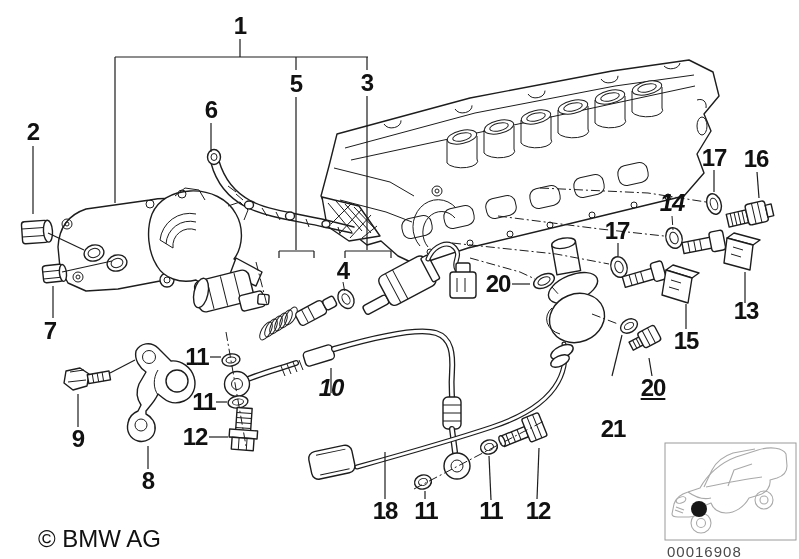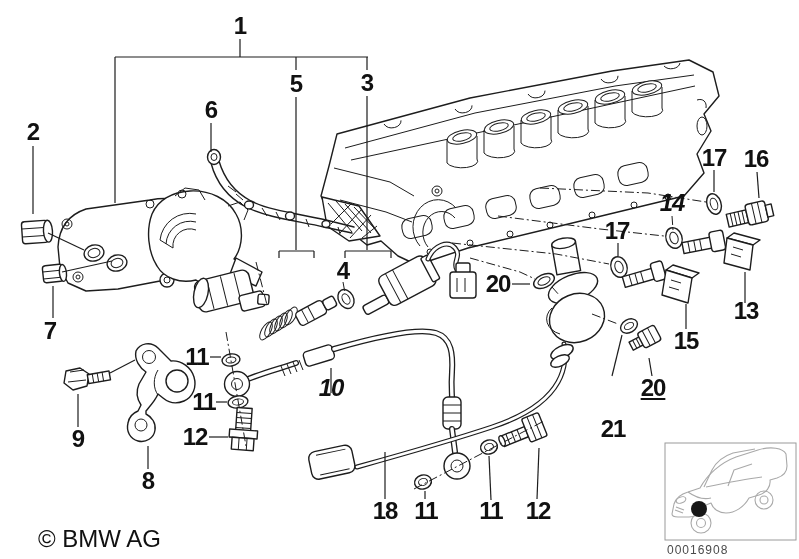--- a/index.html
+++ b/index.html
@@ -11,21 +11,21 @@
   .callout{
     position:absolute;transform:translate(-50%,-50%);
     font-family:"Liberation Sans", sans-serif;
     font-weight:bold;font-size:24px;color:#111;line-height:1;
     letter-spacing:-1px;cursor:default;user-select:none;
   }
   .copyright{
     position:absolute;left:38px;top:525px;font-size:24px;color:#111;
   }
   .part-number{
-    position:absolute;left:667px;top:543px;font-size:12px;color:#4a4a4a;
+    position:absolute;left:667px;top:543px;font-size:15px;color:#4a4a4a;
     letter-spacing:1px;
   }
   
   .ln{stroke:#1d1d1d;stroke-width:1.4;fill:none;stroke-linejoin:round;stroke-linecap:round;}
   .lnf{stroke:#1d1d1d;stroke-width:1.4;fill:#fff;stroke-linejoin:round;}
   .thin{stroke:#1d1d1d;stroke-width:1;fill:none;}
   .leader{stroke:#1d1d1d;stroke-width:1.2;fill:none;}
   .axis{stroke:#1d1d1d;stroke-width:1;fill:none;stroke-dasharray:9 3 2 3;}
   .tube-o{stroke:#1d1d1d;stroke-width:6;fill:none;stroke-linecap:round;}
   .tube-i{stroke:#fff;stroke-width:3.4;fill:none;stroke-linecap:round;}

